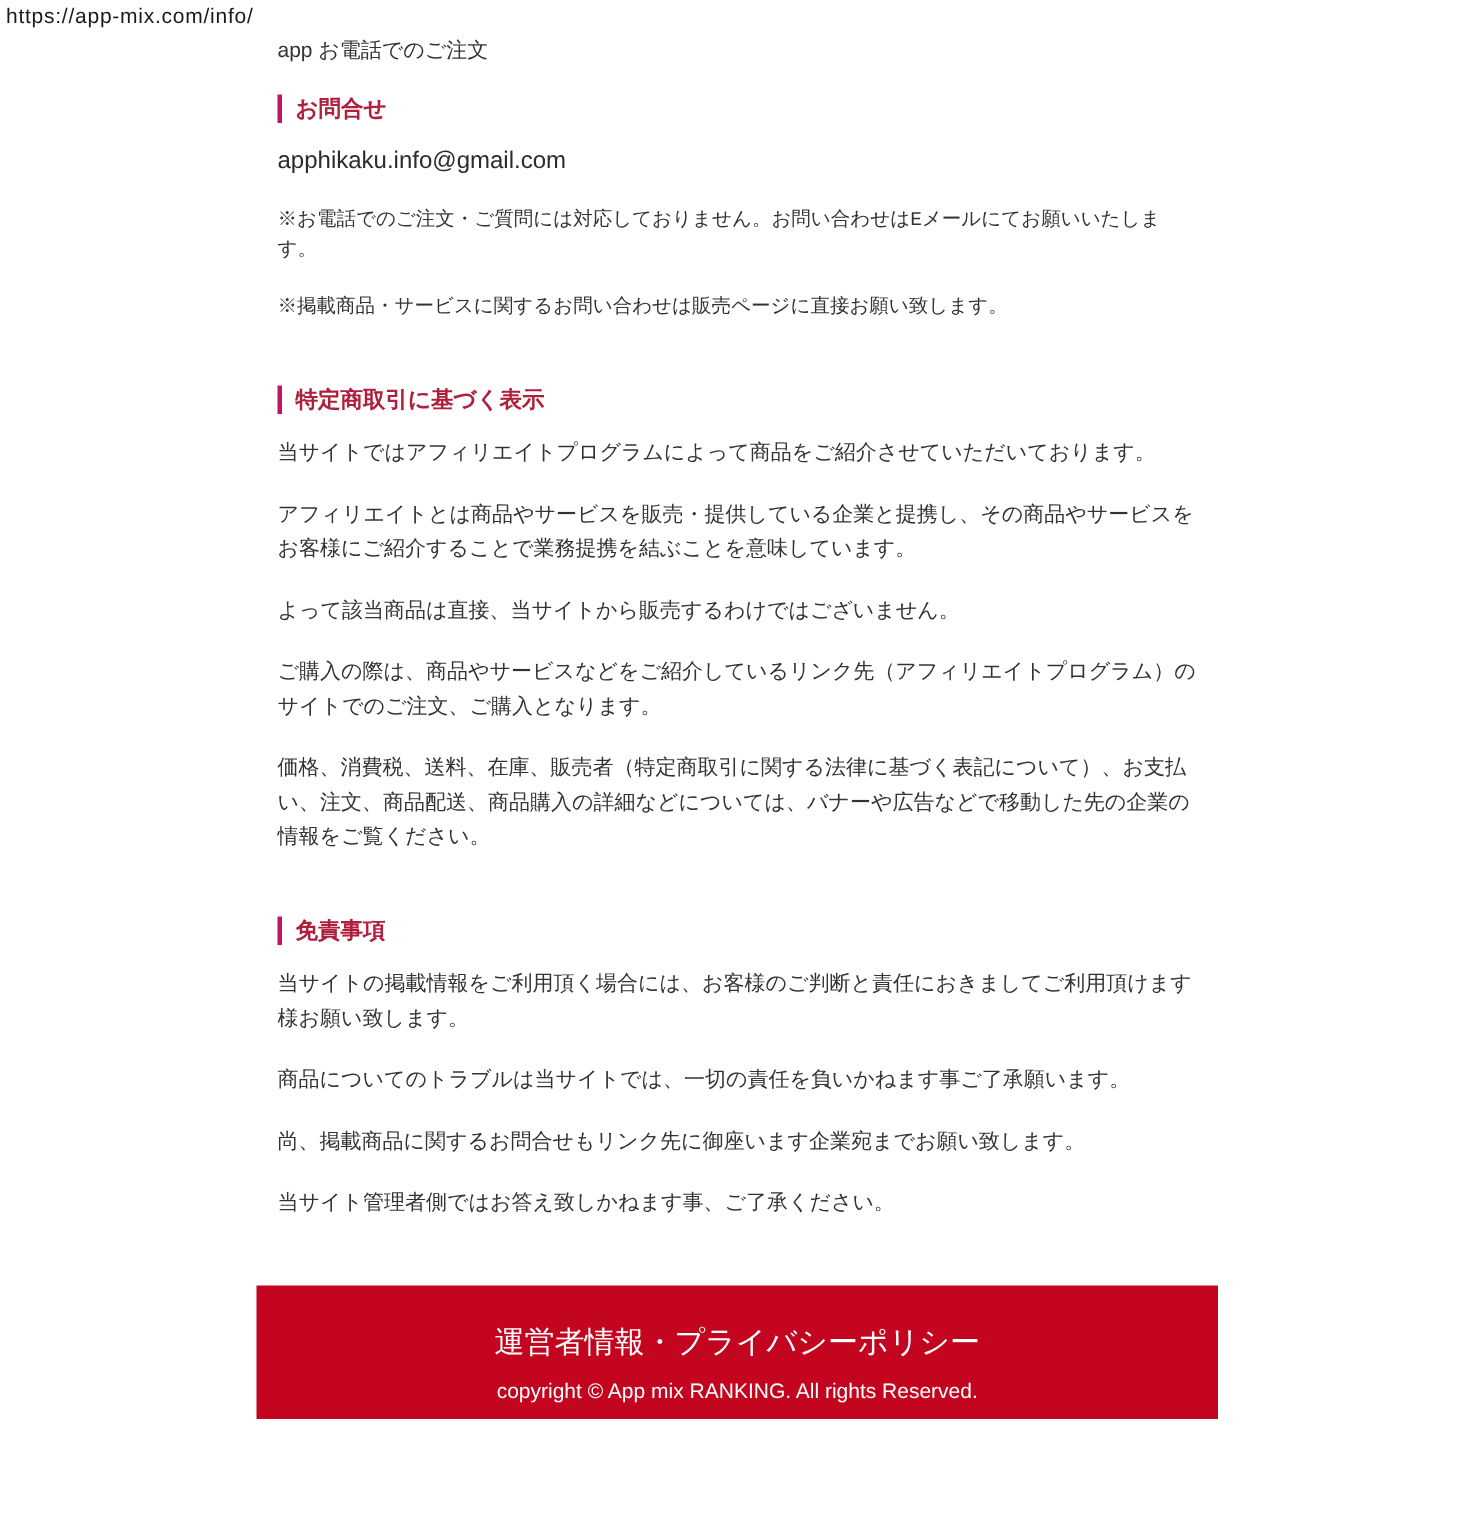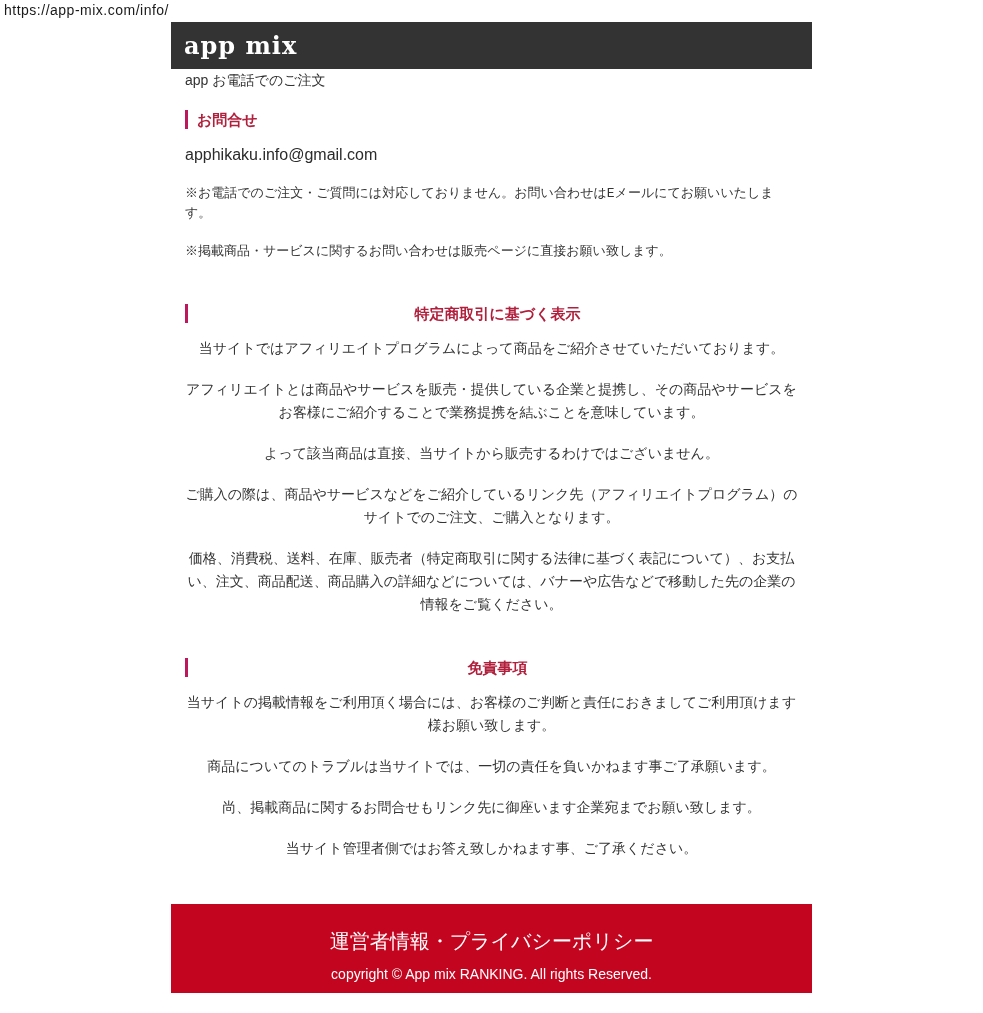--- a/index.html
+++ b/index.html
@@ -47,21 +47,21 @@
   }
   .content {
     padding: 0 14px;
   }
   .operator-line {
     margin: 24px 0 26px 0;
     font-size: 14px;
     color: #333333;
   }
   .section { margin-top: 0; }
-  .section.gap-large { margin-top: 42px; text-align: center; }
+  .section.gap-large { margin-top: 42px; }
   .section-heading {
     font-size: 15px;
     font-weight: bold;
     color: #b01f3b;
     border-left: 3px solid #be185d;
     padding-left: 9px;
     line-height: 19px;
     margin: 0 0 14px 0;
   }
   .content p {
@@ -100,23 +100,20 @@
     font-size: 14px;
   }
 </style>
 </head>
 <body>
 
 <div class="url-bar">https://app-mix.com/info/</div>
 
 <div class="container">
 
-  <div class="site-header">
-    <h1 class="site-title">app mix</h1>
-  </div>
 
   <div class="content">
 
     <p class="operator-line">app お電話でのご注文</p>
 
     <div class="section">
       <h2 class="section-heading">お問合せ</h2>
       <p class="email">apphikaku.info@gmail.com</p>
       <p class="note">※お電話でのご注文・ご質問には対応しておりません。お問い合わせはEメールにてお願いいたします。</p>
       <p class="note">※掲載商品・サービスに関するお問い合わせは販売ページに直接お願い致します。</p>

